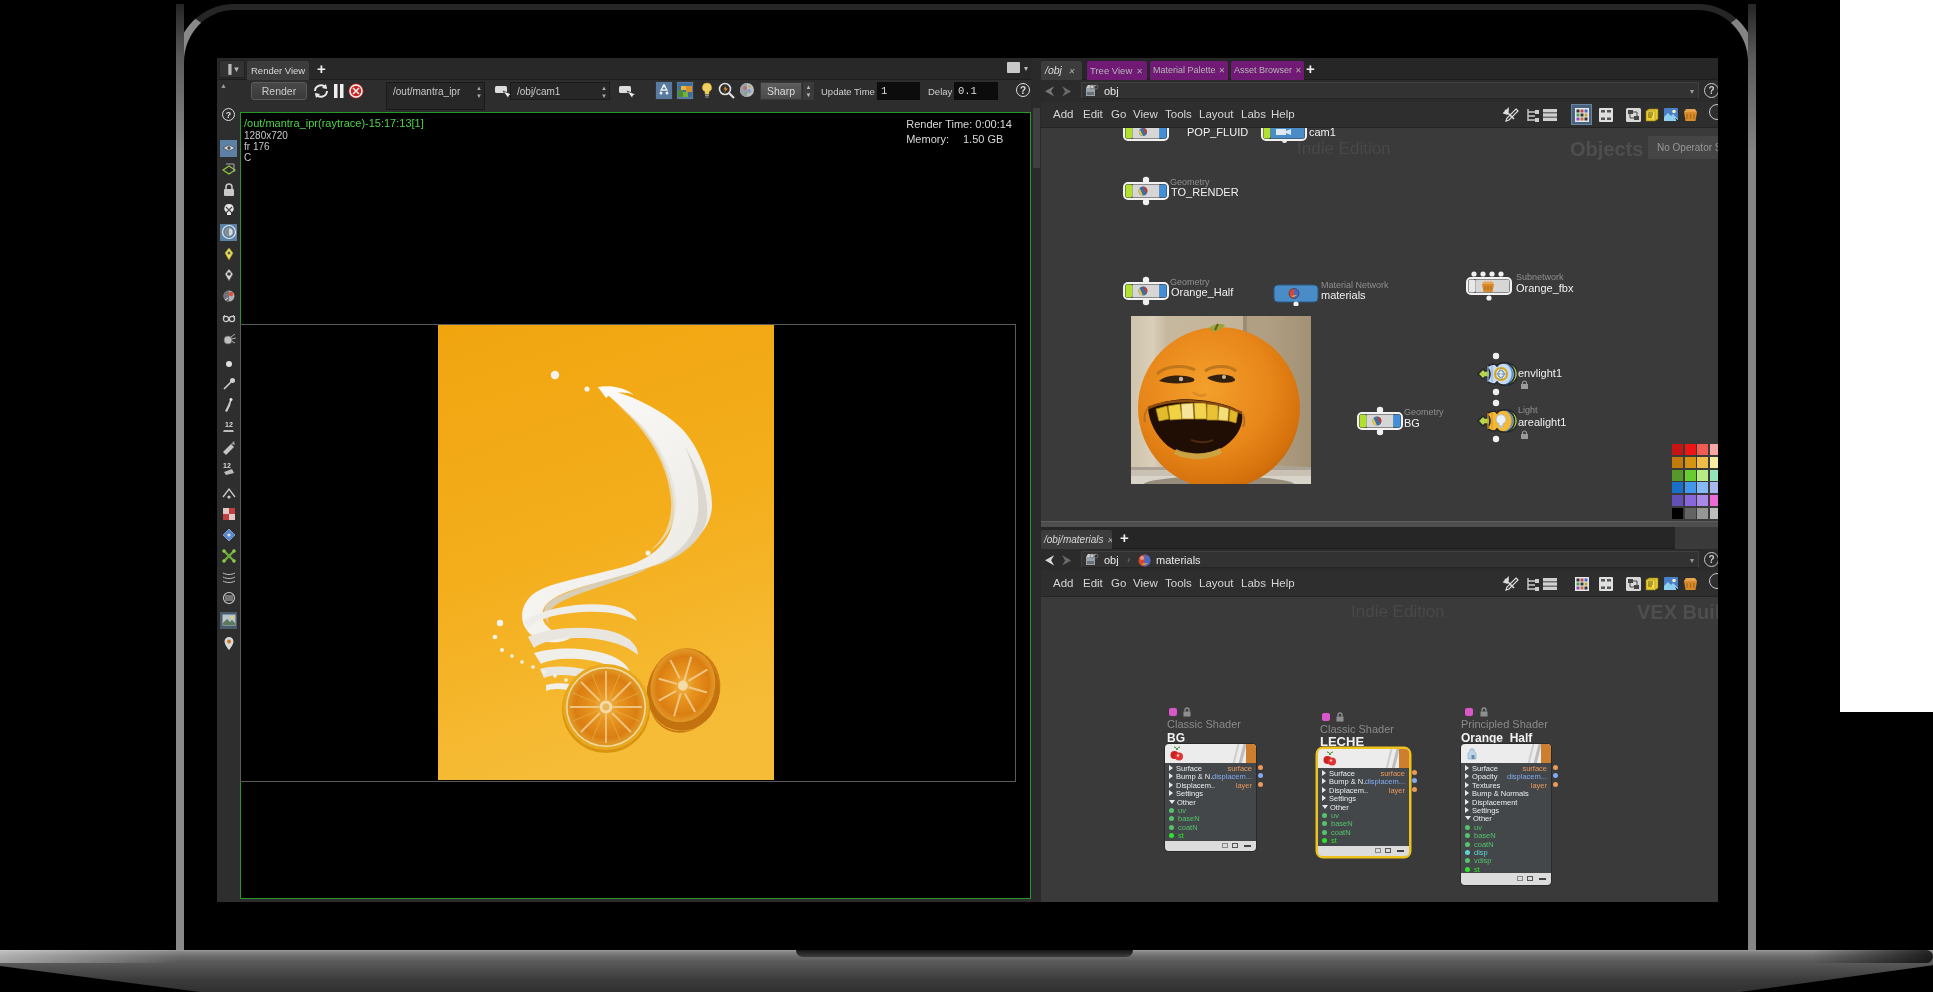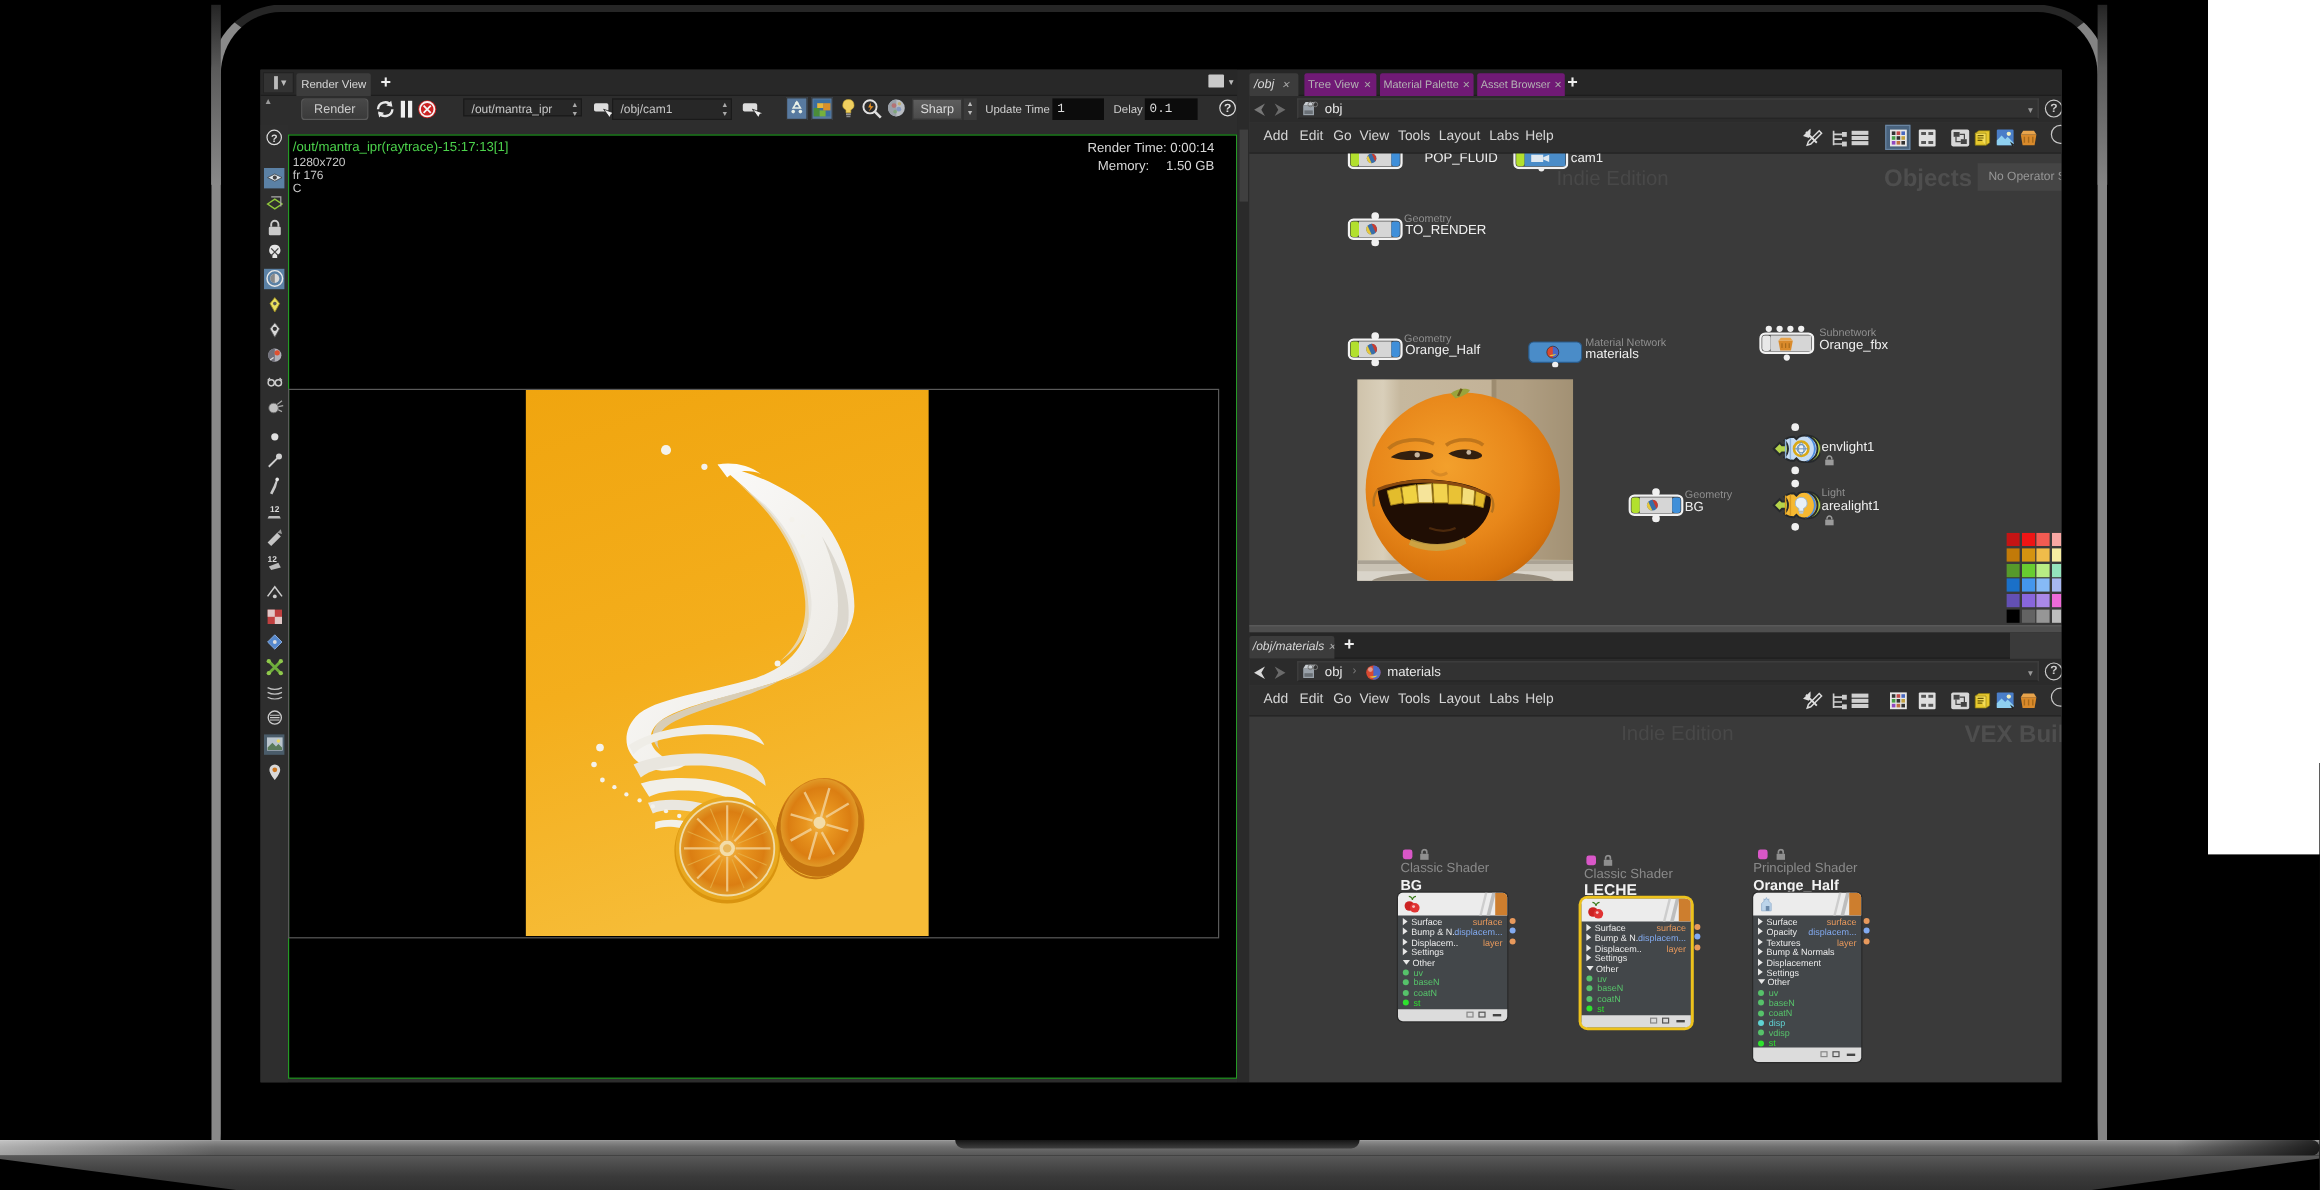--- a/index.html
+++ b/index.html
@@ -94,21 +94,21 @@
       <g fill="#e8e8e8">
           <path d="M15 3l1 5-5-1z"></path>
           <path d="M5 17l-1-5 5 1z"></path>
         </g>
       <rect x="23" y="3" width="3.5" height="14" fill="#f0f0f0"></rect>
         <rect x="29" y="3" width="3.5" height="14" fill="#f0f0f0"></rect>
       <circle cx="45" cy="10" r="7.5" fill="#cc2222"></circle>
         <circle cx="45" cy="10" r="6" fill="none" stroke="#f5f5f5" stroke-width="1.5"></circle>
         <path d="M42 7l6 6M48 7l-6 6" stroke="#f5f5f5" stroke-width="1.5"></path>
     </svg>
-    <div class="abs" style="left:169px;top:24px;width:99px;height:15px;background:#272727;border:1px solid #1a1a1a;color:#c8c8c8;font-size:10px;line-height:17px;"><span style="margin-left:6px;">/out/mantra_ipr</span><span class="spin">▲<br>▼</span></div>
+    <div class="abs" style="left:169px;top:24px;width:99px;height:28px;background:#272727;border:1px solid #1a1a1a;color:#c8c8c8;font-size:10px;line-height:17px;"><span style="margin-left:6px;">/out/mantra_ipr</span><span class="spin">▲<br>▼</span></div>
     <svg class="abs" style="left:277px;top:25px;" width="17" height="17" viewBox="0 0 17 17">
         <rect x="1" y="3" width="12" height="7" rx="1.5" fill="#ddd"></rect>
         <path d="M9 8l5 7 1.5-3 3-0.5z" fill="#eee" stroke="#222" stroke-width="0.7"></path>
       </svg>
     <div class="abs" style="left:293px;top:24px;width:100px;height:18px;background:#272727;border:1px solid #1a1a1a;color:#c8c8c8;font-size:10px;line-height:17px;"><span style="margin-left:6px;">/obj/cam1</span><span class="spin">▲<br>▼</span></div>
     <svg class="abs" style="left:401px;top:25px;" width="17" height="17" viewBox="0 0 17 17">
         <rect x="1" y="3" width="12" height="7" rx="1.5" fill="#ddd"></rect>
         <path d="M9 8l5 7 1.5-3 3-0.5z" fill="#eee" stroke="#222" stroke-width="0.7"></path>
       </svg>
     <div class="abs" style="left:438px;top:23px;width:18px;height:19px;background:#587aa0;border:1px solid #333;"></div>
@@ -305,21 +305,21 @@
           <svg width="16" height="16" viewBox="0 0 16 16">
             <path d="M8 1a4.5 4.5 0 0 1 4.5 4.5C12.5 9 8 14 8 14S3.5 9 3.5 5.5A4.5 4.5 0 0 1 8 1z" fill="#d8d8d8"></path>
             <circle cx="8" cy="5.5" r="2" fill="#cc7722"></circle>
           </svg>
         </div>
     </div>
 
     <div class="abs" style="left:23px;top:54px;width:791px;height:787px;background:#000;border:1px solid #259925;">
       <div style="position:absolute;left:3px;top:4px;color:#4cd34c;font-size:11px;">/out/mantra_ipr(raytrace)-15:17:13[1]</div>
       <div style="position:absolute;left:3px;top:17px;color:#c9c9c9;font-size:10px;line-height:11px;">1280x720<br>fr 176<br>C</div>
-      <div style="position:absolute;right:18px;top:4px;color:#d8d8d8;font-size:11px;text-align:right;line-height:15px;">Render Time: 0:00:14<br><span style="margin-right:14px;">Memory:</span>1.50 GB</div>
+      <div style="position:absolute;right:18px;top:4px;color:#d8d8d8;font-size:11px;text-align:left;line-height:15px;">Render Time: 0:00:14<br><span style="margin-right:14px;">Memory:</span>1.50 GB</div>
 
       <div style="position:absolute;left:-1px;top:211px;width:776px;height:458px;border:1px solid #5a5a5a;"></div>
 
       <svg style="position:absolute;left:197px;top:212px;" width="336" height="455" viewBox="0 0 336 455">
         <defs>
           <linearGradient id="ybg" x1="0" y1="0" x2="0.25" y2="1">
             <stop offset="0" stop-color="#f0a50f"></stop>
               <stop offset="0.55" stop-color="#f4ae1c"></stop>
               <stop offset="1" stop-color="#f6bc37"></stop>
           </linearGradient>

